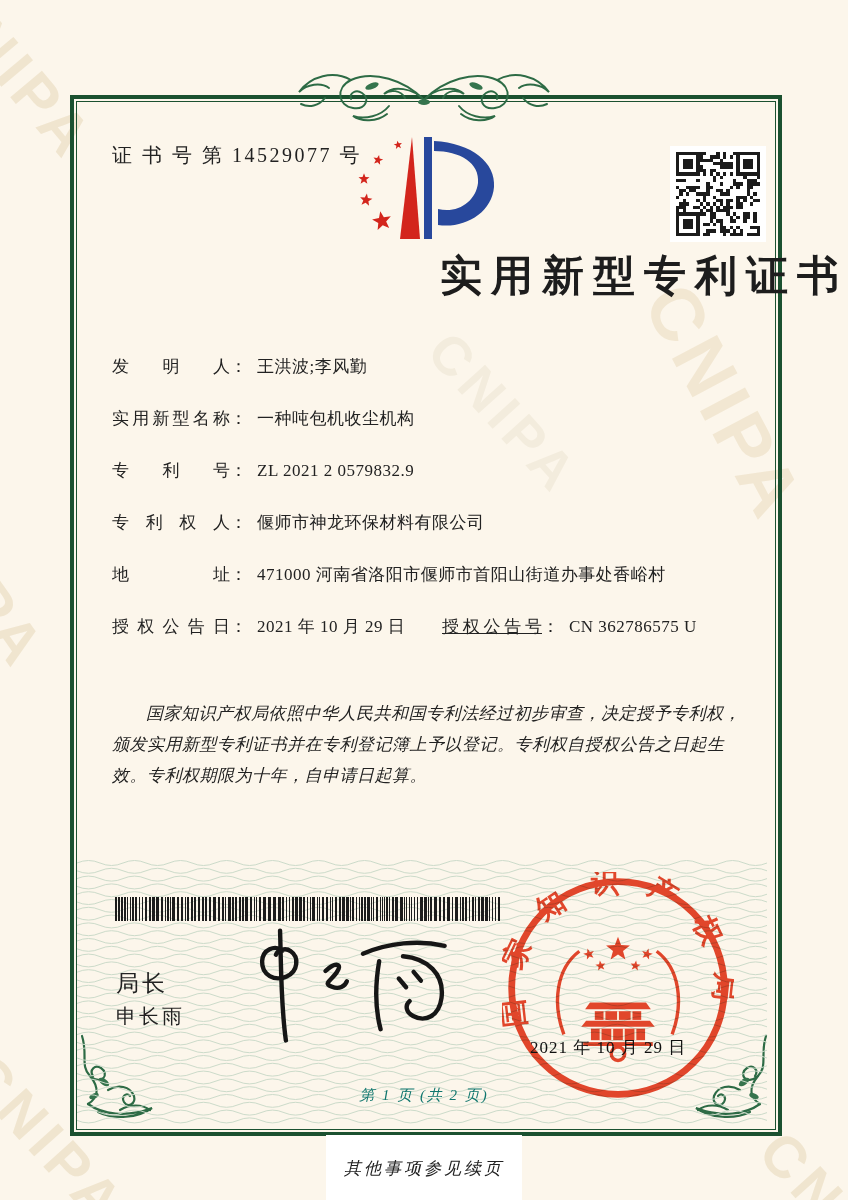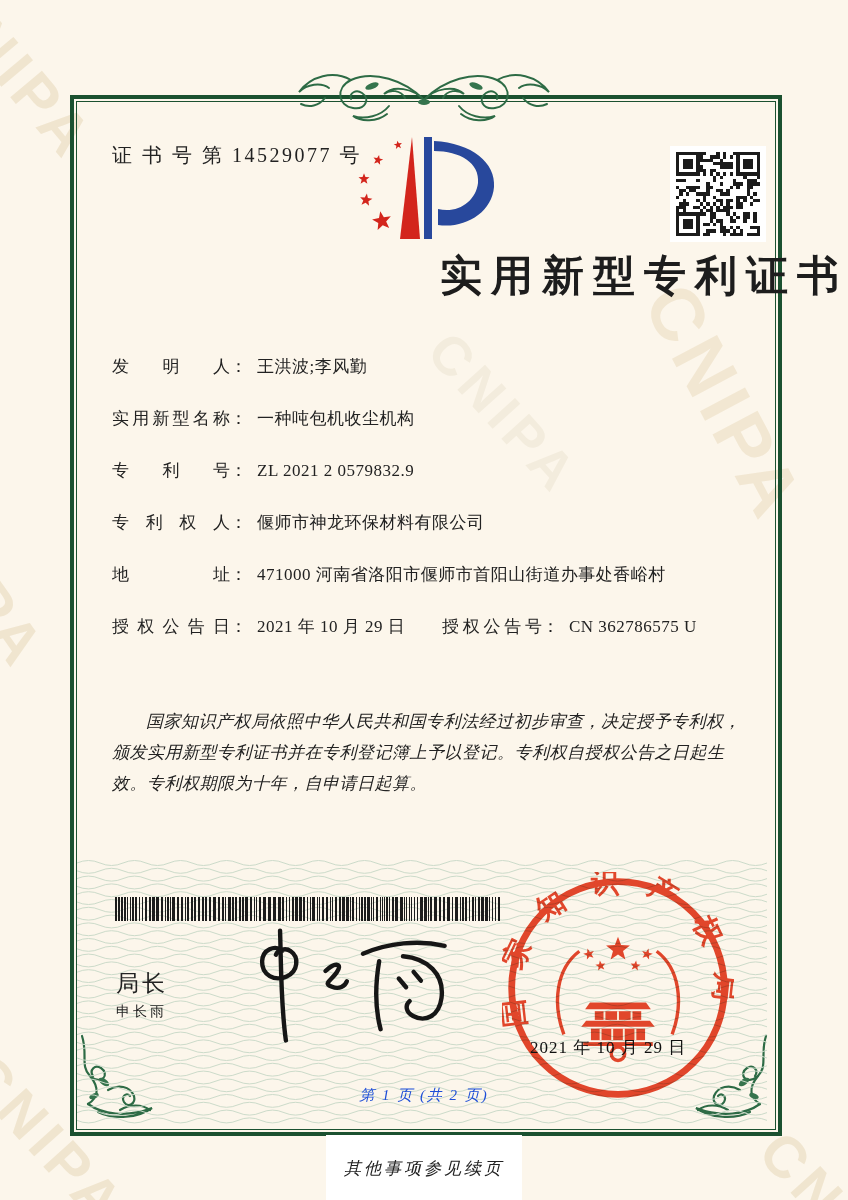--- a/index.html
+++ b/index.html
@@ -28,33 +28,33 @@
   .title{position:absolute;left:0;right:0;top:248px;text-align:right;font-size:42px;
          font-weight:bold;letter-spacing:9px;color:#1d1d1d;z-index:2;}
   
   .fields{position:absolute;left:112px;top:355px;width:636px;font-size:17px;z-index:2;}
   .field-row{height:52px;white-space:nowrap;position:relative;}
   .field-label{display:inline-block;width:118px;text-align:justify;text-align-last:justify;vertical-align:top;}
   .field-value{margin-left:10px;letter-spacing:0.5px;}
   .grant-pair2{position:absolute;left:330px;top:0;}
   
   .paras{position:absolute;left:112px;top:698px;width:634px;font-size:17px;line-height:31px;
-         font-style:italic;z-index:2;margin-top:8px;}
+         font-style:italic;z-index:2;}
   .paras p{margin:0;text-indent:2em;letter-spacing:0.5px;}
   
   .barcode{position:absolute;left:115px;top:897px;z-index:2;}
   .signer-title{position:absolute;left:116px;top:968px;font-size:23px;letter-spacing:3px;z-index:2;}
-  .signer-name{position:absolute;left:116px;top:1003px;font-size:14px;letter-spacing:3px;z-index:2;}
+  .signer-name{position:absolute;left:116px;top:1003px;font-size:20px;letter-spacing:3px;z-index:2;}
   .signature{position:absolute;left:248px;top:918px;width:214px;height:134px;z-index:2;transform:rotate(-2deg);}
   .seal{position:absolute;left:502px;top:872px;width:232px;height:232px;z-index:3;
         mix-blend-mode:multiply;opacity:0.93;}
   .seal-date{position:absolute;left:528px;top:1036px;width:160px;text-align:center;
              font-size:17px;color:#101010;letter-spacing:1px;z-index:4;}
   .page-info{position:absolute;left:0;right:0;top:1086px;text-align:center;font-size:15px;
-             font-style:italic;letter-spacing:2px;color:#1d4ed8;z-index:2;}
+             font-style:italic;letter-spacing:2px;color:#0f766e;z-index:2;}
   .footer-note{position:absolute;left:50%;top:1135px;transform:translateX(-50%);
                background:#ffffff;padding:22px 18px;font-size:17px;font-style:italic;
                letter-spacing:3px;z-index:2;}
 </style>
 </head>
 <body>
 
 <div class="page">
 
   <span class="wm" style="left:-28px;top:-34px;font-size:60px;transform:rotate(50deg);">CNIPA</span>
@@ -478,21 +478,21 @@
     </div>
     <div class="field-row">
       <span class="field-label">专利权人</span><span class="field-colon">：</span><span class="field-value">偃师市神龙环保材料有限公司</span>
     </div>
     <div class="field-row">
       <span class="field-label">地址</span><span class="field-colon">：</span><span class="field-value">471000 河南省洛阳市偃师市首阳山街道办事处香峪村</span>
     </div>
     <div class="field-row">
       <span class="field-label">授权公告日</span><span class="field-colon">：</span><span class="field-value">2021 年 10 月 29 日</span>
       <span class="grant-pair2">
-        <span class="field-label" style="width:100px;">授权公告号</span><span class="field-colon">：</span><span class="field-value">CN 362786575 U</span>
+        <span class="field-label" style="width:100px;text-decoration:underline;">授权公告号</span><span class="field-colon">：</span><span class="field-value">CN 362786575 U</span>
       </span>
     </div>
   </div>
 
   <div class="paras">
     <p>国家知识产权局依照中华人民共和国专利法经过初步审查，决定授予专利权，颁发实用新型专利证书并在专利登记簿上予以登记。专利权自授权公告之日起生效。专利权期限为十年，自申请日起算。</p>
   </div>
 
   <svg class="barcode" id="barcode" width="390" height="24">
       <rect x="0" y="0" width="2" height="24" fill="#1c1c1c"></rect>

